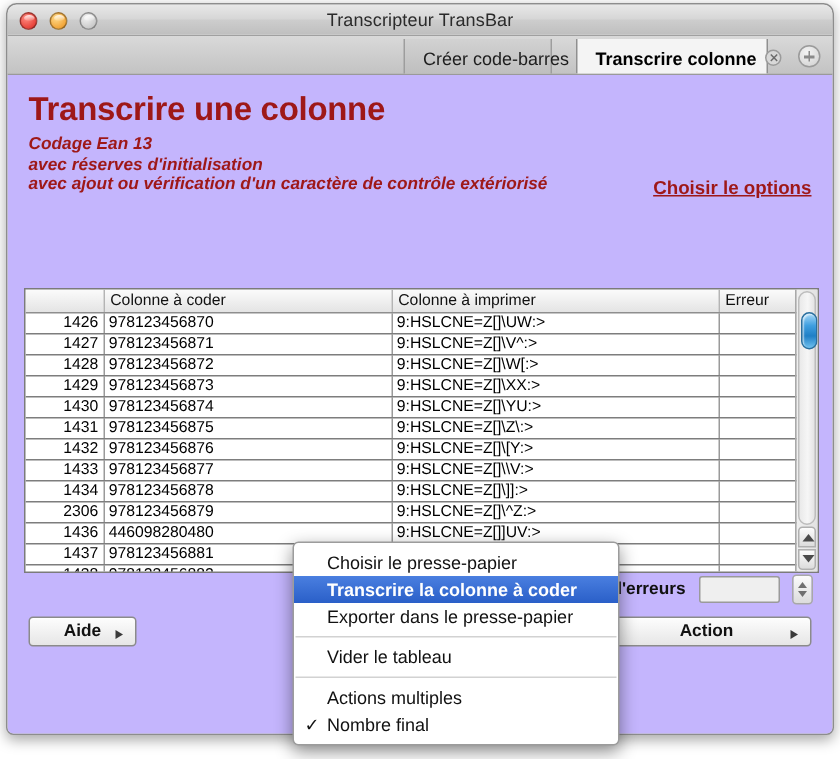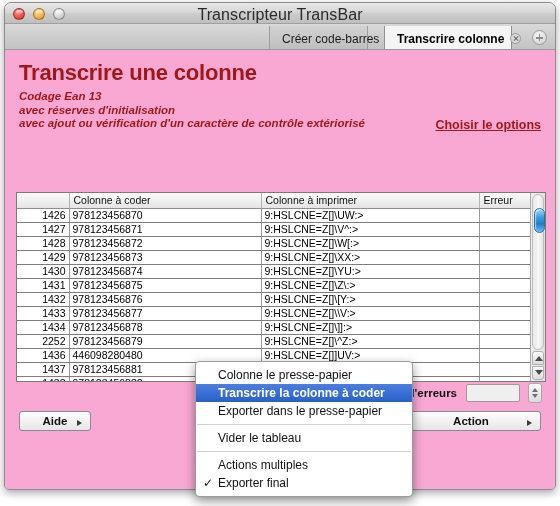--- a/index.html
+++ b/index.html
@@ -27,21 +27,21 @@
   #titlebar {
     position: relative;
     height: 21px;
     background: linear-gradient(to bottom, #e8e8e8 0%, #d6d6d6 48%, #cdcdcd 52%, #bfbfbf 100%);
     border-bottom: 1px solid #a0a0a0;
     border-radius: 6px 6px 0 0;
   }
   #title {
     position: absolute; left: 0; right: 0; top: 3px;
     text-align: center;
-    font-size: 16px;
+    font-size: 12px;
     color: #2b2b2b;
     letter-spacing: .1px;
   }
   .winbtn {
     position: absolute; top: 5px;
     width: 12px; height: 12px; border-radius: 50%;
     border: 1px solid rgba(0,0,0,.33);
   }
   .winbtn::after {
     content: ""; position: absolute;
@@ -108,21 +108,21 @@
   #tab-add::before, #tab-add::after {
     content: ""; position: absolute; background: #8a8a8a;
   }
   #tab-add::before { left: 3px; top: 6px; width: 7px; height: 1.5px; }
   #tab-add::after  { left: 5.75px; top: 3.25px; width: 1.5px; height: 7px; }
 
   
   #content {
     position: relative;
     height: 440px;
-    background: #f9a8d4;
+    background: #c4b5fd;
     padding: 0;
   }
 
   #page-title {
     position: absolute; left: 14px; top: 10px;
     font-size: 22px; font-weight: bold;
     color: #9e1818;
     letter-spacing: -.2px;
   }
   #subtitle {
@@ -409,21 +409,21 @@
               <td>9:HSLCNE=Z[]\\V:&gt;</td>
               <td></td>
             </tr>
             <tr>
               <td class="c-idx">1434</td>
               <td>978123456878</td>
               <td>9:HSLCNE=Z[]\]]:&gt;</td>
               <td></td>
             </tr>
             <tr>
-              <td class="c-idx">2252</td>
+              <td class="c-idx">2306</td>
               <td>978123456879</td>
               <td>9:HSLCNE=Z[]\^Z:&gt;</td>
               <td></td>
             </tr>
             <tr>
               <td class="c-idx">1436</td>
               <td>446098280480</td>
               <td>9:HSLCNE=Z[]]UV:&gt;</td>
               <td></td>
             </tr>
@@ -462,33 +462,33 @@
     <div class="popbtn" id="btn-action">
       <span>Action</span>
       <span class="arrow"></span>
     </div>
 
   </div>
 </div>
 
 <div id="menu">
     <div class="mi">
-      <span>Colonne le presse-papier</span>
+      <span>Choisir le presse-papier</span>
     </div>
     <div class="mi sel">
       <span>Transcrire la colonne à coder</span>
     </div>
     <div class="mi">
       <span>Exporter dans le presse-papier</span>
     </div>
     <div class="msep"></div>
     <div class="mi">
       <span>Vider le tableau</span>
     </div>
     <div class="msep"></div>
     <div class="mi">
       <span>Actions multiples</span>
     </div>
     <div class="mi">
       <span class="check">✓</span>
-      <span>Exporter final</span>
+      <span>Nombre final</span>
     </div>
   </div>
 
 </body></html>

